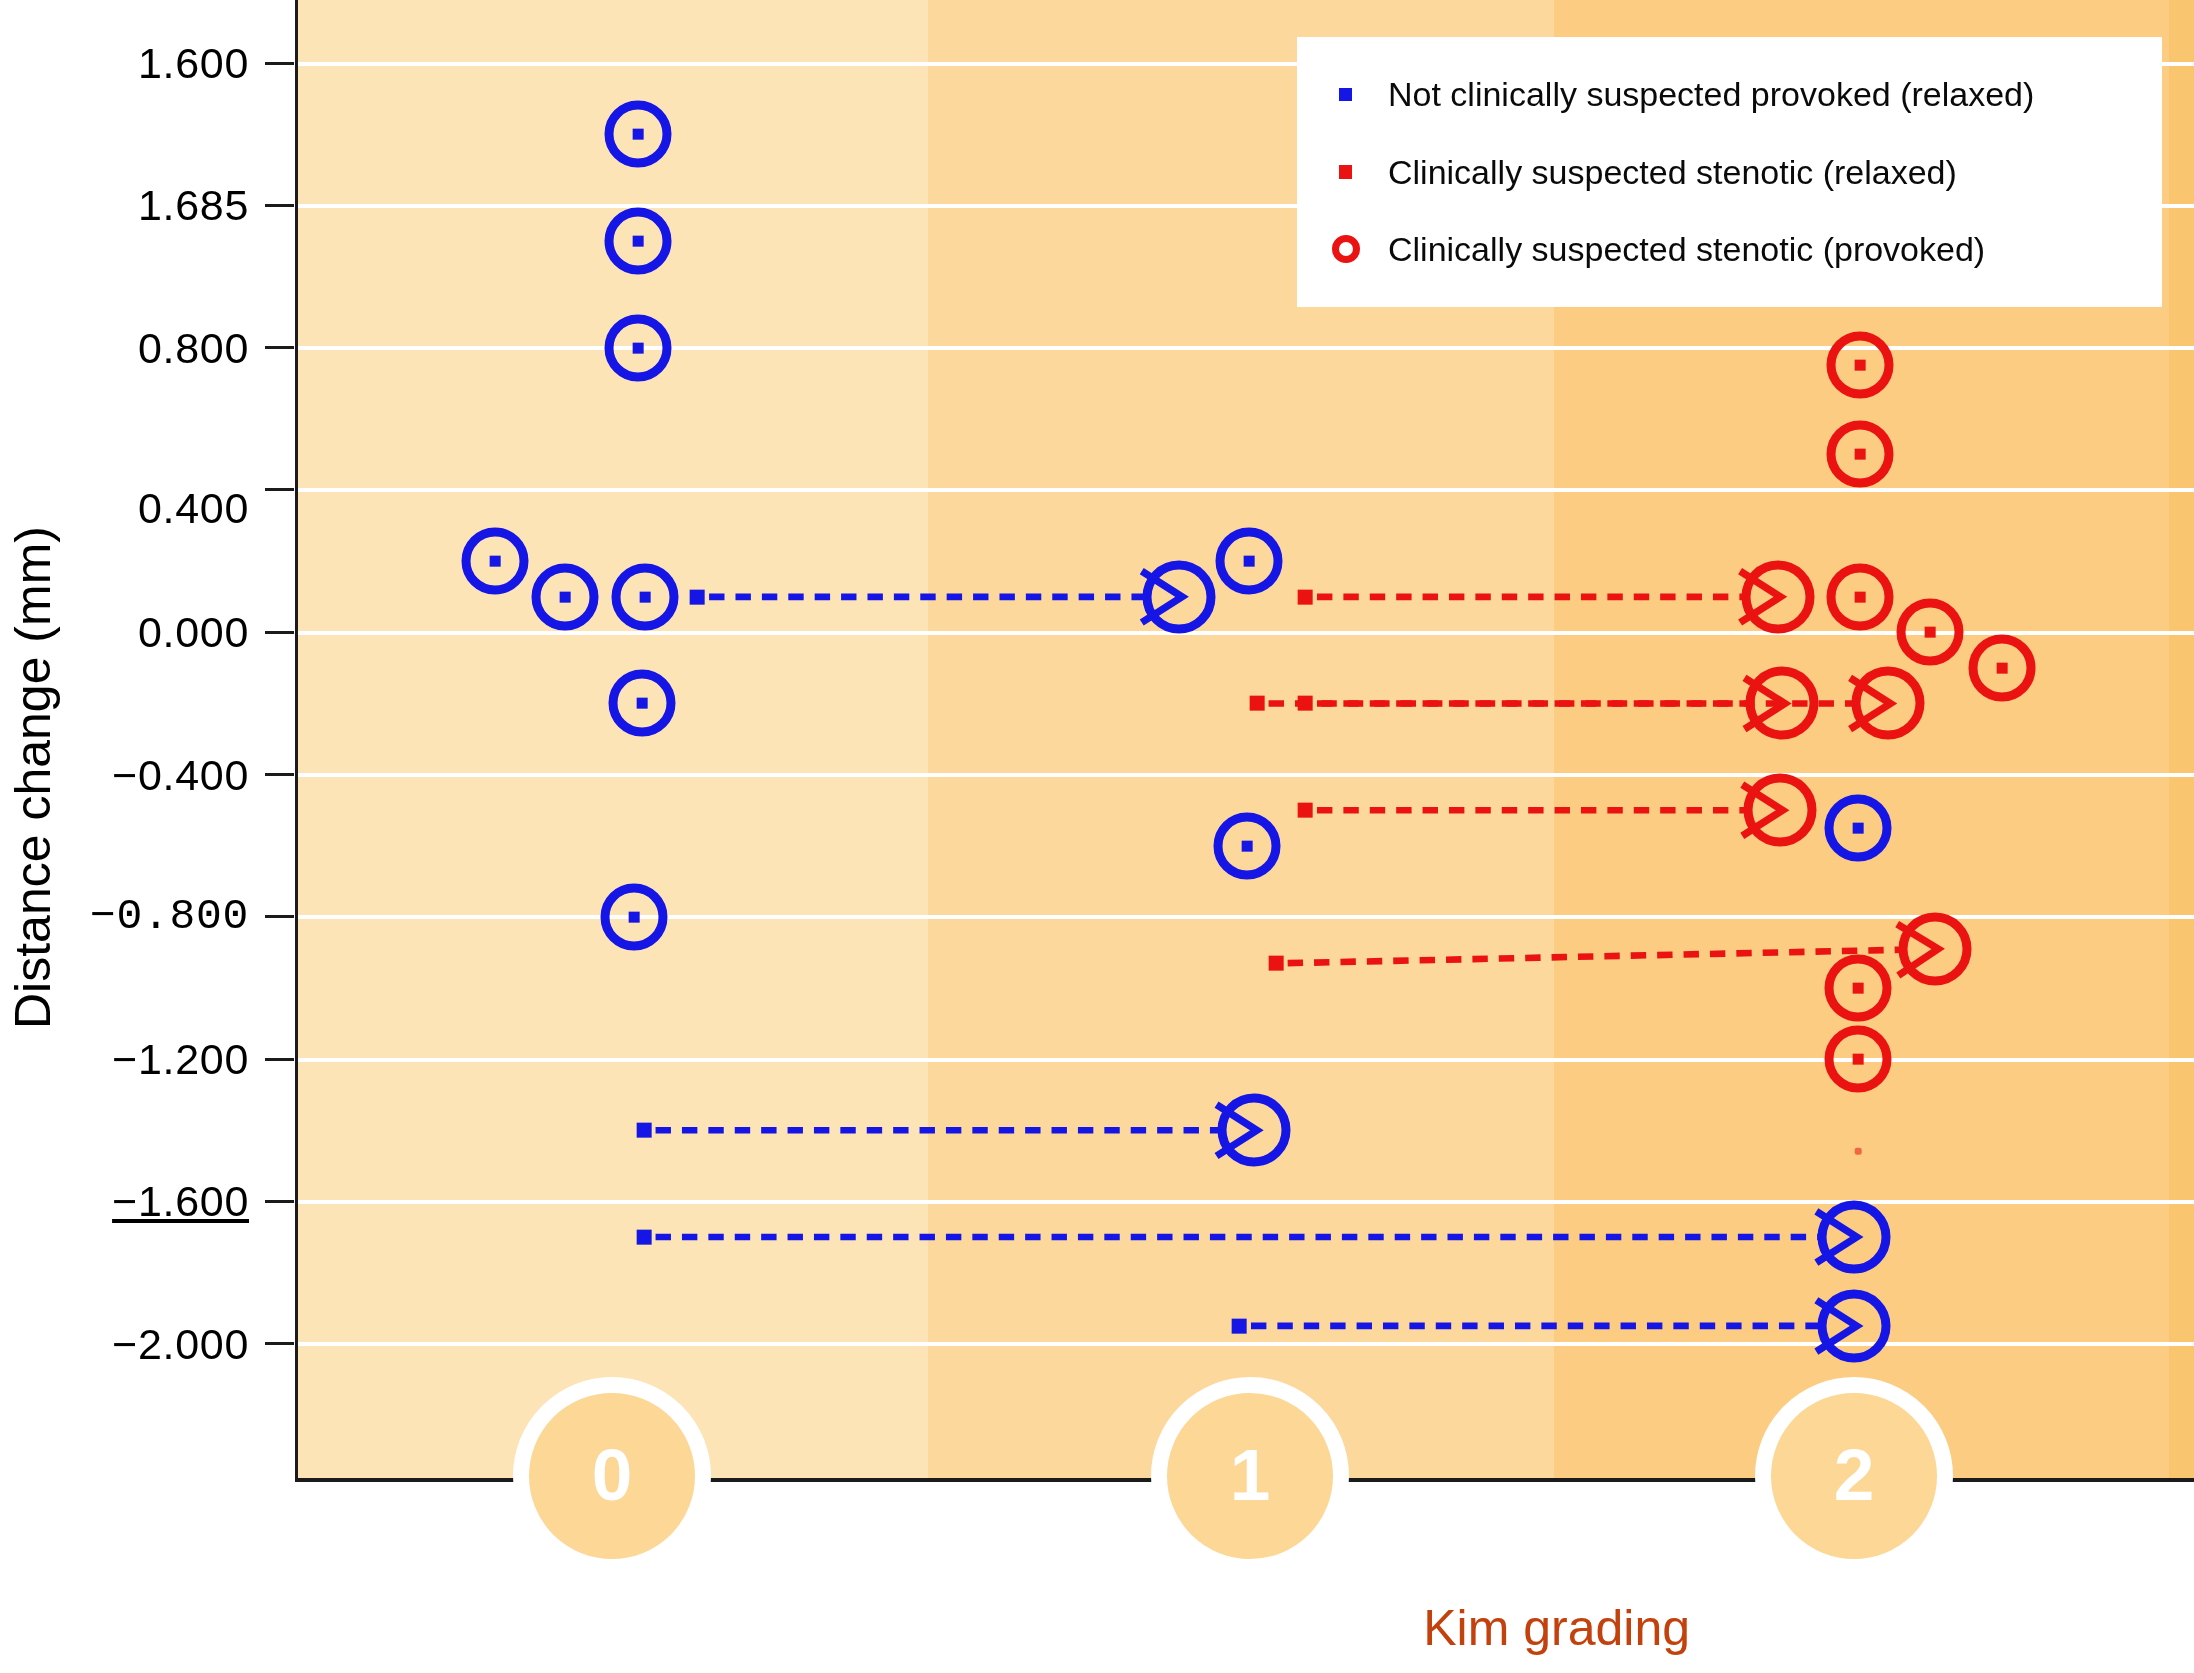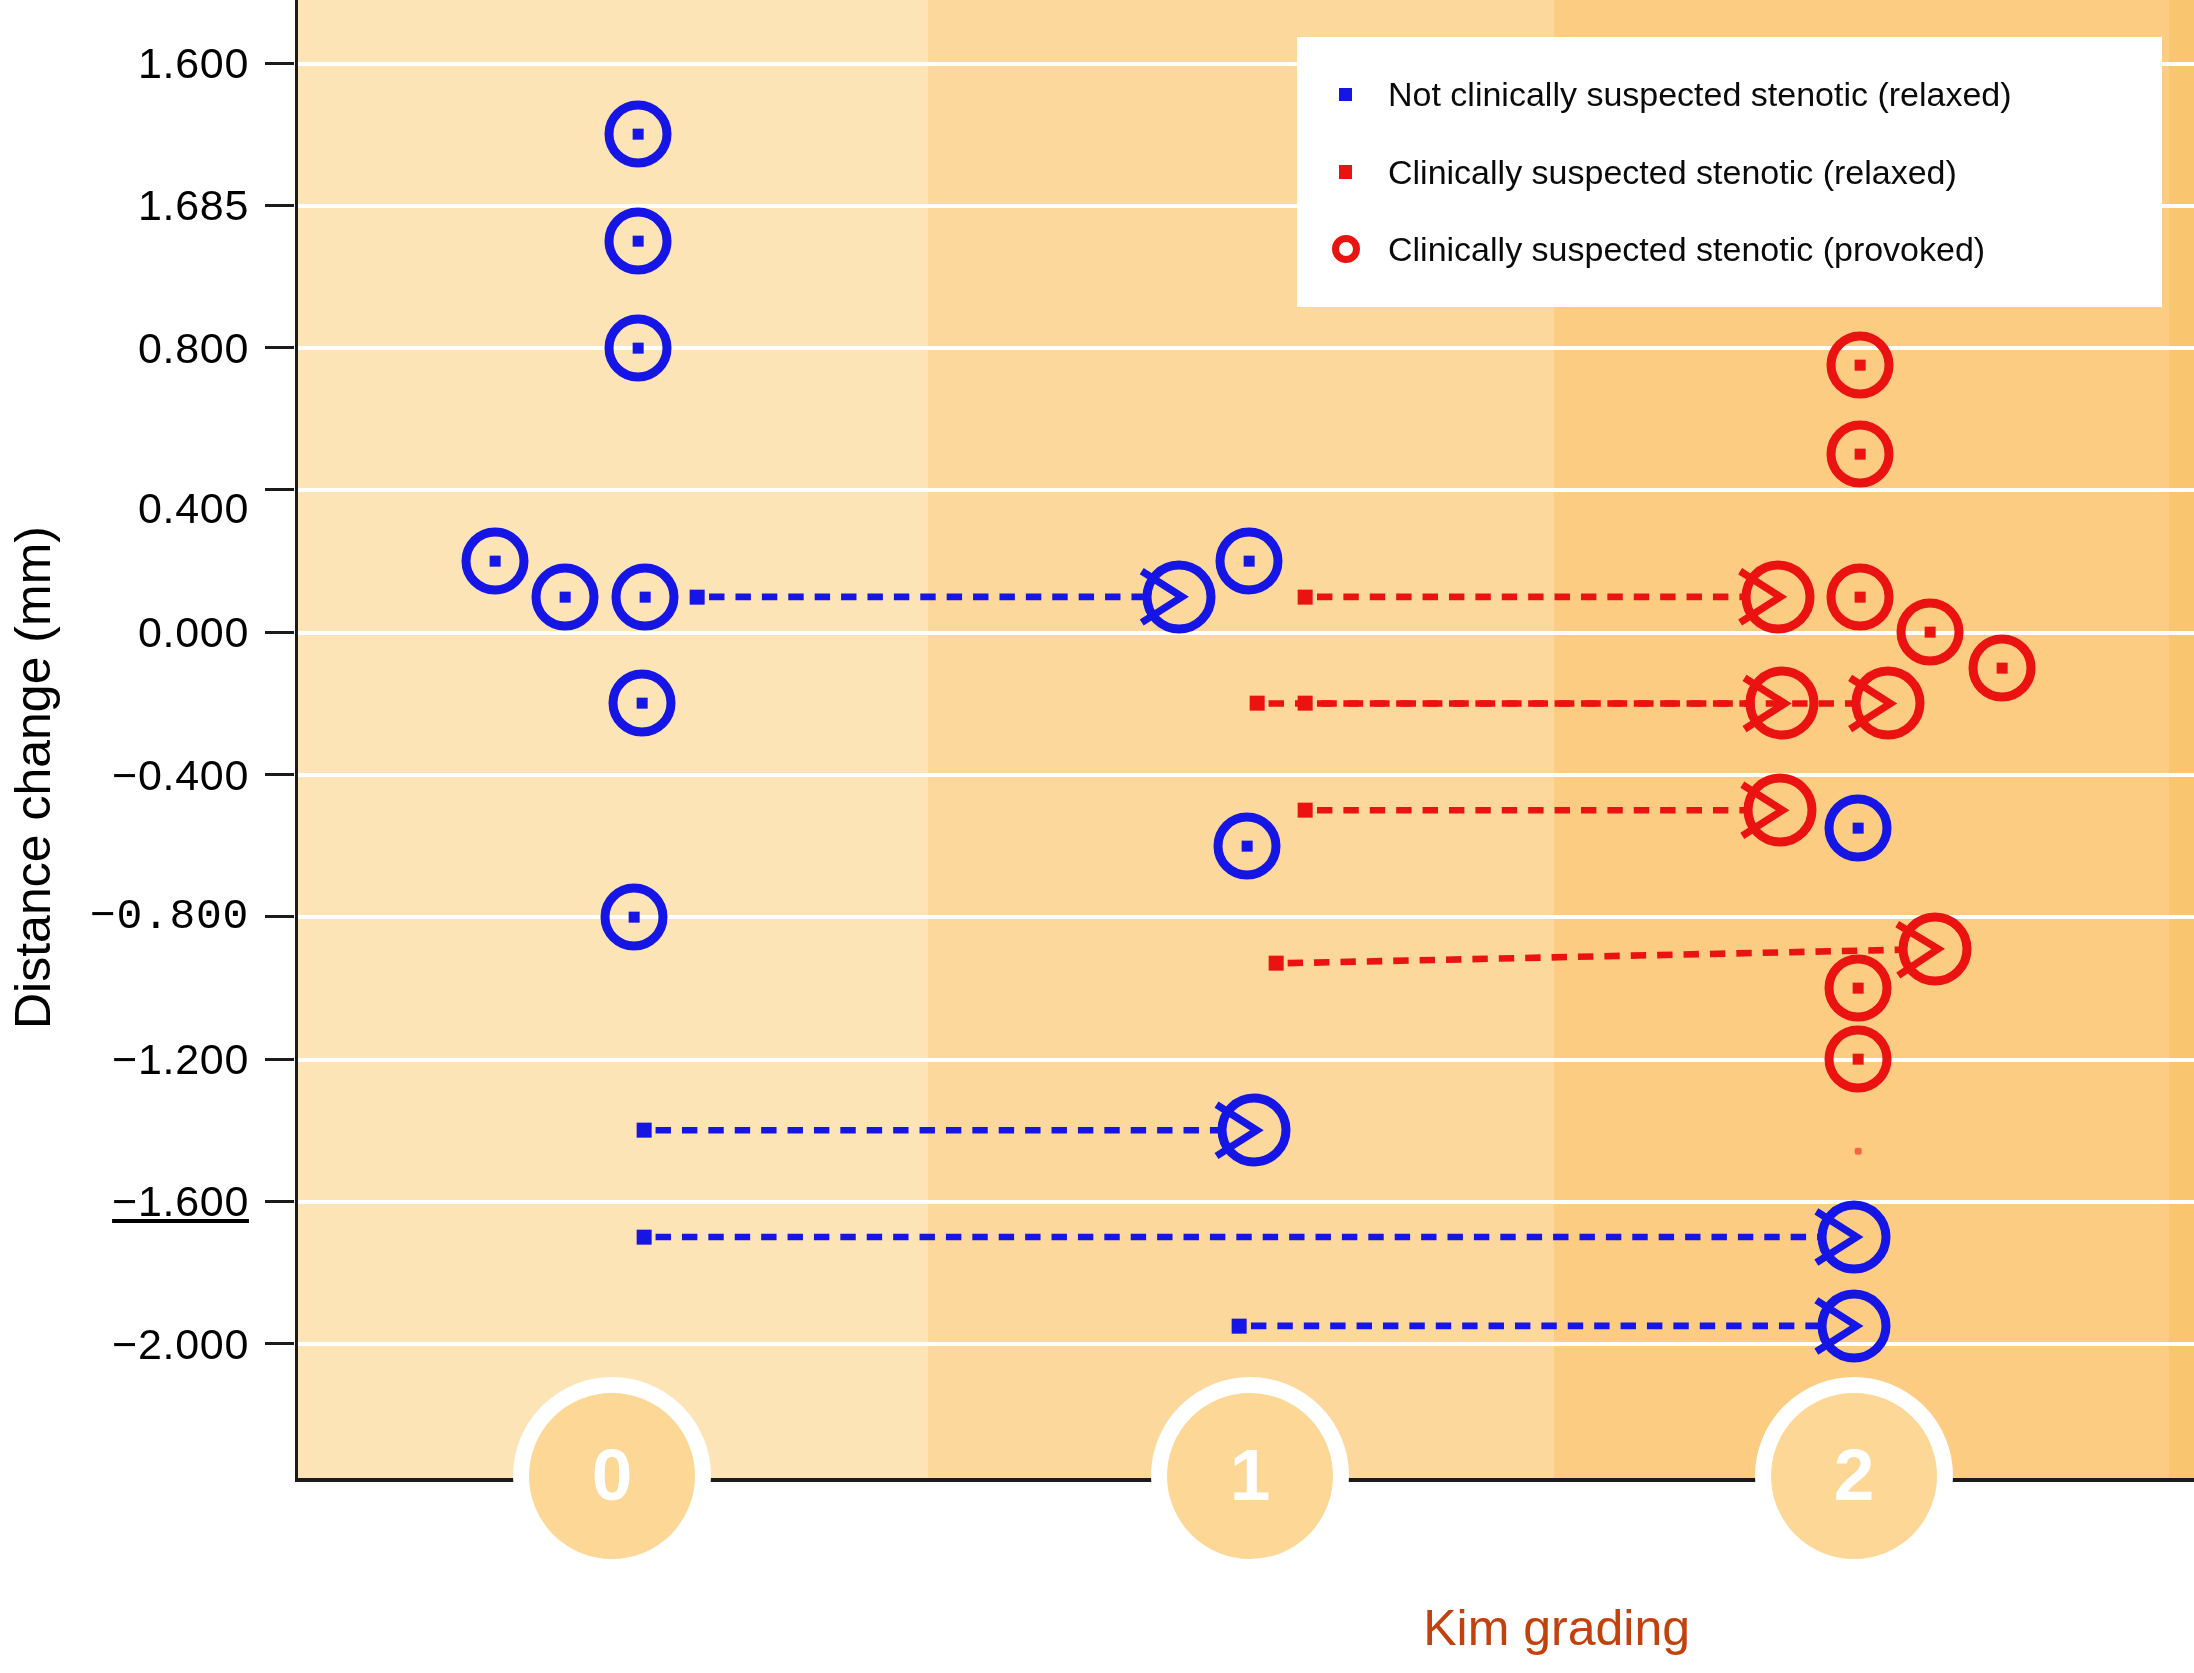--- a/index.html
+++ b/index.html
@@ -199,21 +199,21 @@
       </div>
       <div class="bubble" style="left: 1755px; top: 1377px; background: rgb(252, 215, 149);">
         <span style="color: rgb(255, 255, 255);">2</span>
       </div>
     </div>
   <div class="legend" id="legend" style="background: rgb(255, 255, 255);">
       <div class="legend-item">
         <span class="lg-icon">
           <span class="lg-square" style="background: rgb(21, 21, 230);"></span>
         </span>
-        <span class="lg-label">Not clinically suspected stenotic (relaxed)</span>
+        <span class="lg-label">Not clinically suspected provoked (relaxed)</span>
       </div>
       <div class="legend-item">
         <span class="lg-icon">
           <span class="lg-square" style="background: rgb(235, 18, 18);"></span>
         </span>
         <span class="lg-label">Clinically suspected stenotic (relaxed)</span>
       </div>
       <div class="legend-item">
         <span class="lg-icon">
           <span class="lg-circle" style="border-color: rgb(235, 18, 18);"></span>

